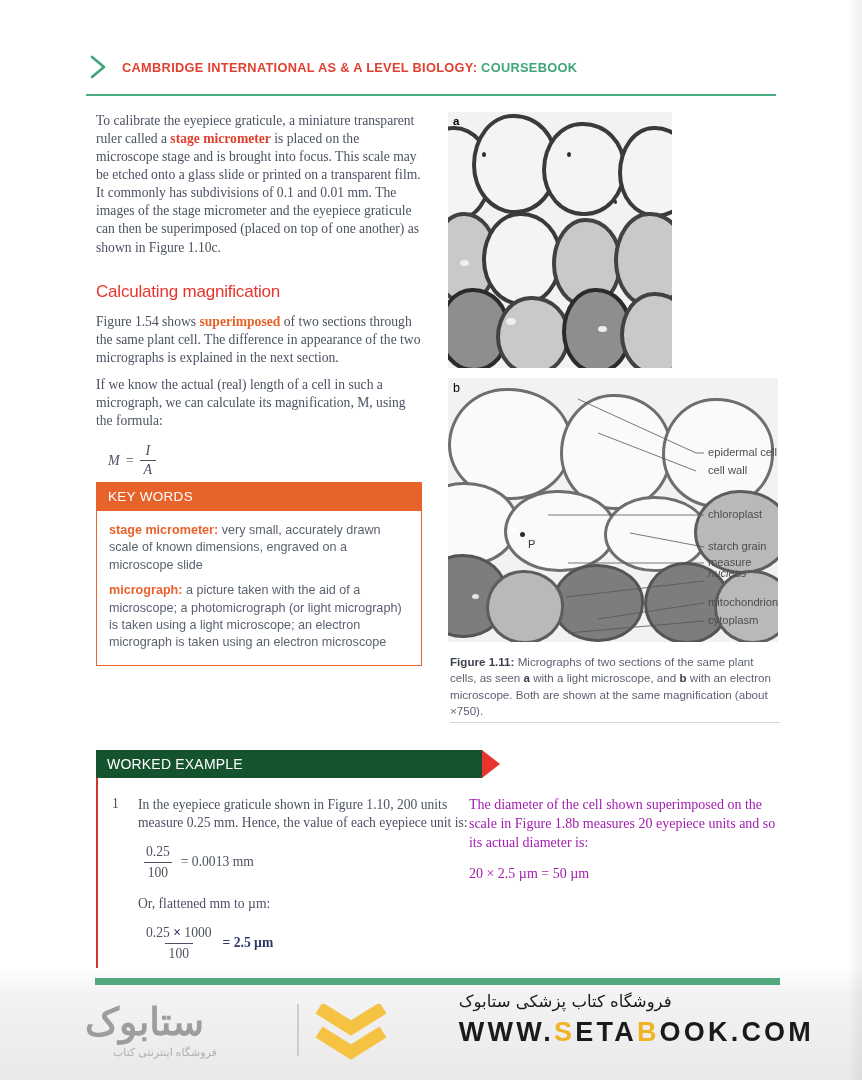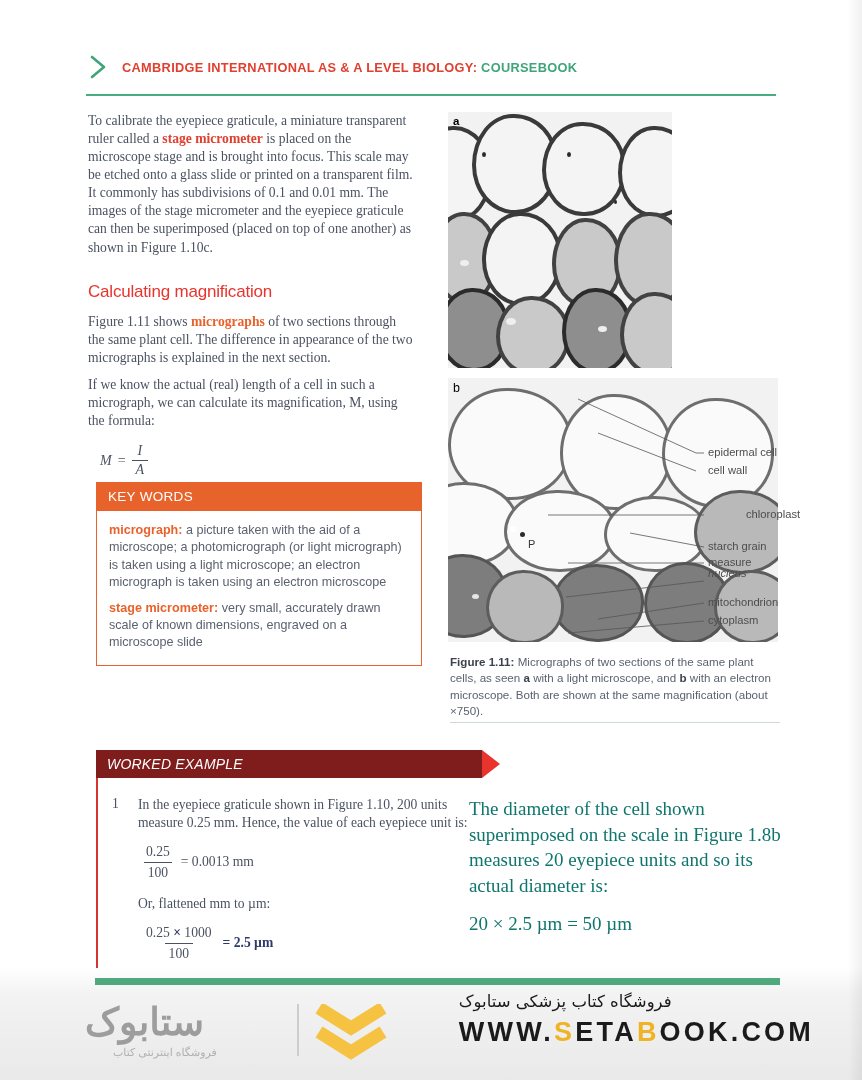--- a/index.html
+++ b/index.html
@@ -28,21 +28,21 @@
     color: #e0402f; white-space: nowrap;
   }
   .header-title .coursebook { color: #3fa578; }
   .header-rule {
     position: absolute; left: 0; bottom: 0; width: 690px; height: 2px;
     background: #49ad7f;
   }
 
   
   .col-left {
-    position: absolute; left: 88px; top: 112px; width: 326px;
+    position: absolute; left: 96px; top: 112px; width: 326px;
   }
   .serif {
     font-family: "Liberation Serif", serif;
     color: #4a5160;
     font-size: 13.6px;
     line-height: 1.33;
     text-align: left;
   }
   .serif p { margin-bottom: 9px; }
   .kw-red { color: #e0402f; font-weight: 700; }
@@ -145,24 +145,24 @@
     position: absolute; left: 450px; top: 722px; width: 330px; height: 1px;
     background: #cfdad6;
   }
 
   
   .worked {
     position: absolute; left: 96px; top: 750px; width: 686px;
   }
   .worked-banner {
     position: relative; height: 28px; width: 386px;
-    background: #7f1d1d; color: #ffffff;
+    background: #14532d; color: #ffffff;
     display: flex; align-items: center;
     padding-left: 11px;
-    font-size: 14px; letter-spacing: 0.2px; font-style: italic;
+    font-size: 14px; letter-spacing: 0.2px;
   }
   .worked-banner::after {
     content: ""; position: absolute; right: -18px; top: 0;
     width: 0; height: 0;
     border-top: 14px solid transparent;
     border-bottom: 14px solid transparent;
     border-left: 18px solid #e8342d;
   }
   .worked-body {
     position: relative;
@@ -173,22 +173,22 @@
   }
   .worked-col-l { width: 372px; padding-left: 14px; display: flex; }
   .worked-col-r { width: 314px; }
   .wnum {
     font-family: "Liberation Serif", serif;
     font-size: 13.6px; color: #4a5160; width: 26px; flex: none;
   }
   .wtext { font-family: "Liberation Serif", serif; font-size: 13.6px; color: #4a5160; line-height: 1.35; }
   .wtext p { margin-bottom: 10px; }
   .worked-col-r p {
-    font-family: "Liberation Serif", serif; font-size: 19px;
-    color: #0f766e; line-height: 1.35; margin-bottom: 12px;
+    font-family: "Liberation Serif", serif; font-size: 14px;
+    color: #a21caf; line-height: 1.35; margin-bottom: 12px;
   }
   .calc { display: flex; align-items: center; margin: 2px 0 13px 4px; font-size: 13.6px; }
   .calc .frac .num, .calc .frac .den { font-style: normal; }
   .calc .res { margin-left: 7px; }
   .times { font-weight: 700; color: #2f3a6b; }
 
   
   .footer {
     position: absolute; left: 0; bottom: 0; width: 862px; height: 112px;
     background: linear-gradient(to bottom, #ffffff 0%, #f3f3f3 22%, #e9e9e9 100%);
@@ -246,39 +246,39 @@
   </div>
 
   <div class="col-left">
     <div class="serif">
       <p><span>To calibrate the eyepiece graticule, a miniature transparent ruler called a </span><span class="kw-red">stage micrometer</span><span> is placed on the microscope stage and is brought into focus. This scale may be etched onto a glass slide or printed on a transparent film. It commonly has subdivisions of 0.1 and 0.01 mm. The images of the stage micrometer and the eyepiece graticule can then be superimposed (placed on top of one another) as shown in Figure 1.10c.</span></p>
     </div>
 
     <h2 class="section-heading">Calculating magnification</h2>
 
     <div class="serif">
-      <p><span>Figure 1.11 shows </span><span class="kw-orange">micrographs</span><span> of two sections through the same plant cell. The difference in appearance of the two micrographs is explained in the next section.</span></p>
+      <p><span>Figure 1.54 shows </span><span class="kw-orange">superimposed</span><span> of two sections through the same plant cell. The difference in appearance of the two micrographs is explained in the next section.</span></p>
       <p>If we know the actual (real) length of a cell in such a micrograph, we can calculate its magnification, M, using the formula:</p>
     </div>
 
     <div class="formula-MIA">
       <span class="lhs">M</span>
       <span class="eq">=</span>
       <span class="frac">
         <span class="num">I</span>
         <span class="den">A</span>
       </span>
     </div>
   </div>
 
   <div class="keywords-box">
     <div class="keywords-header">KEY WORDS</div>
     <div class="keywords-body">
+      <p><span class="kw-term">stage micrometer:</span><span> very small, accurately drawn scale of known dimensions, engraved on a microscope slide</span></p>
       <p><span class="kw-term">micrograph:</span><span> a picture taken with the aid of a microscope; a photomicrograph (or light micrograph) is taken using a light microscope; an electron micrograph is taken using an electron microscope</span></p>
-      <p><span class="kw-term">stage micrometer:</span><span> very small, accurately drawn scale of known dimensions, engraved on a microscope slide</span></p>
     </div>
   </div>
 
   <div class="col-right">
 
     <div class="micrograph micro-a">
       <span class="micro-letter">a</span>
       <div class="cell" style="left:-30px;  top:14px;  width:74px;  height:96px;"></div>
       <div class="cell" style="left:24px;   top:2px;   width:86px;  height:100px;"></div>
       <div class="cell" style="left:94px;   top:10px;  width:84px;  height:94px;"></div>
@@ -329,21 +329,21 @@
       <line x1="150" y1="58" x2="248" y2="96" stroke="#555" stroke-width="0.8"></line>
       <line x1="100" y1="140" x2="256" y2="140" stroke="#555" stroke-width="0.8"></line>
       <line x1="182" y1="158" x2="256" y2="172" stroke="#555" stroke-width="0.8"></line>
       <line x1="120" y1="188" x2="256" y2="188" stroke="#555" stroke-width="0.8"></line>
       <line x1="118" y1="222" x2="256" y2="206" stroke="#555" stroke-width="0.8"></line>
       <line x1="150" y1="244" x2="256" y2="228" stroke="#555" stroke-width="0.8"></line>
       <line x1="120" y1="258" x2="256" y2="246" stroke="#555" stroke-width="0.8"></line>
     </svg>
     <span class="label-text" style="left:260px; top:71px;">epidermal cell</span>
     <span class="label-text" style="left:260px; top:89px;">cell wall</span>
-    <span class="label-text" style="left:260px; top:133px;margin-left:38px;">chloroplast</span>
+    <span class="label-text" style="left:260px; top:133px;">chloroplast</span>
     <span class="label-text" style="left:260px; top:165px;">starch grain</span>
     <span class="label-text" style="left:260px; top:181px;">measure</span>
     <span class="label-text" style="left:260px; top:192px;font-style:italic;">nucleus</span>
     <span class="label-text" style="left:260px; top:221px;">mitochondrion</span>
     <span class="label-text" style="left:260px; top:239px;">cytoplasm</span>
   </div>
 
   <div class="fig-caption"><b>Figure 1.11:</b><span> Micrographs of two sections of the same plant cells, as seen </span><b>a</b><span> with a light microscope, and </span><b>b</b><span> with an electron microscope. Both are shown at the same magnification (about ×750).</span></div>
   <div class="fig-caption-rule"></div>
 

